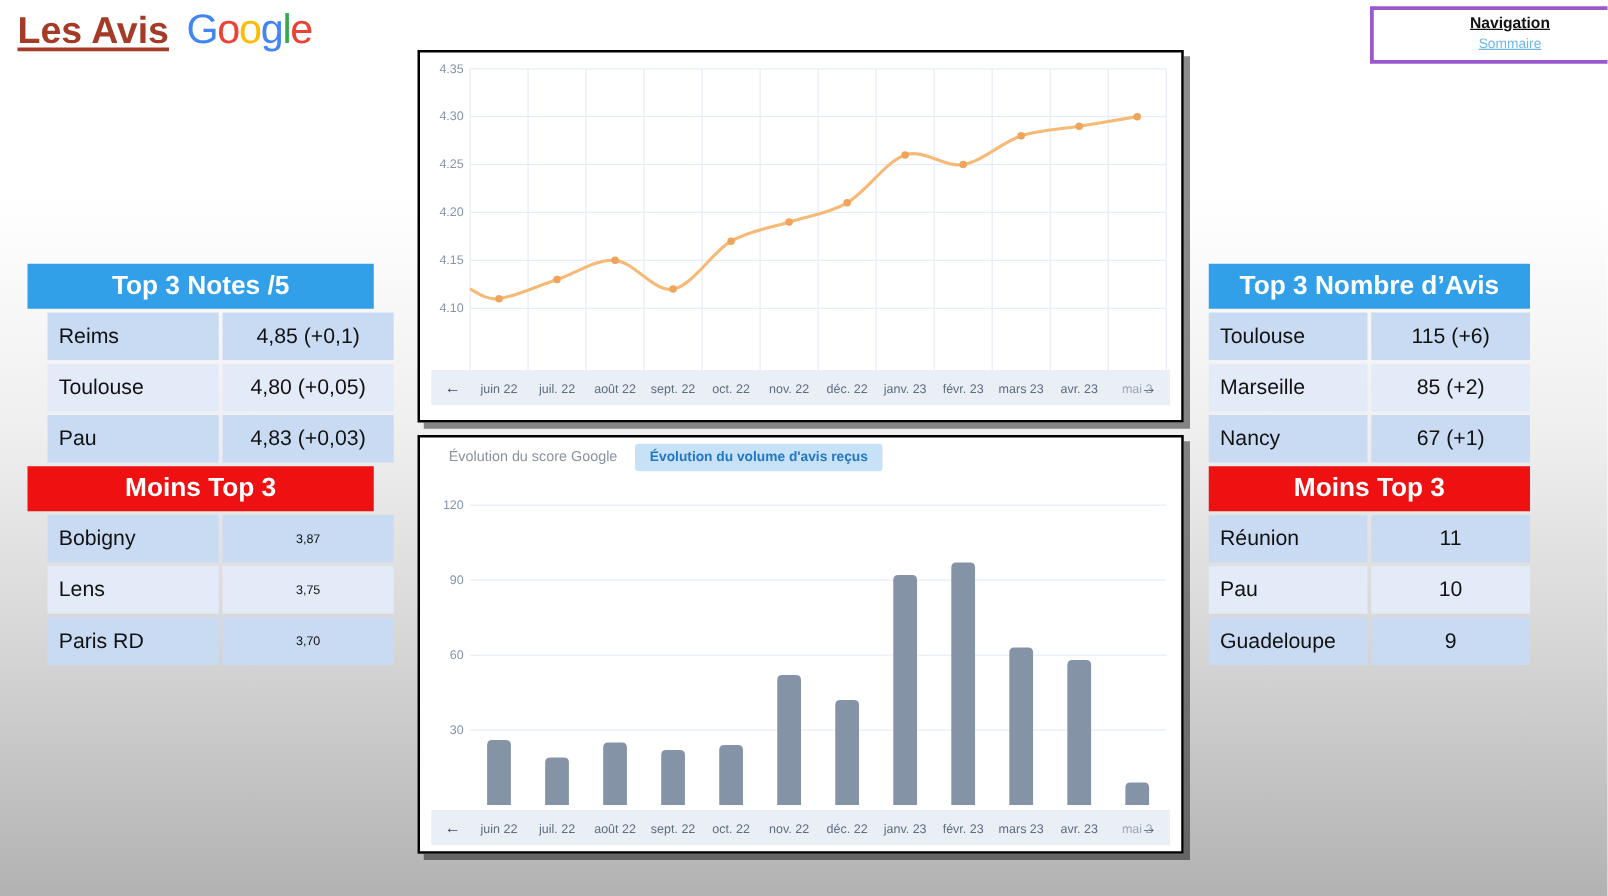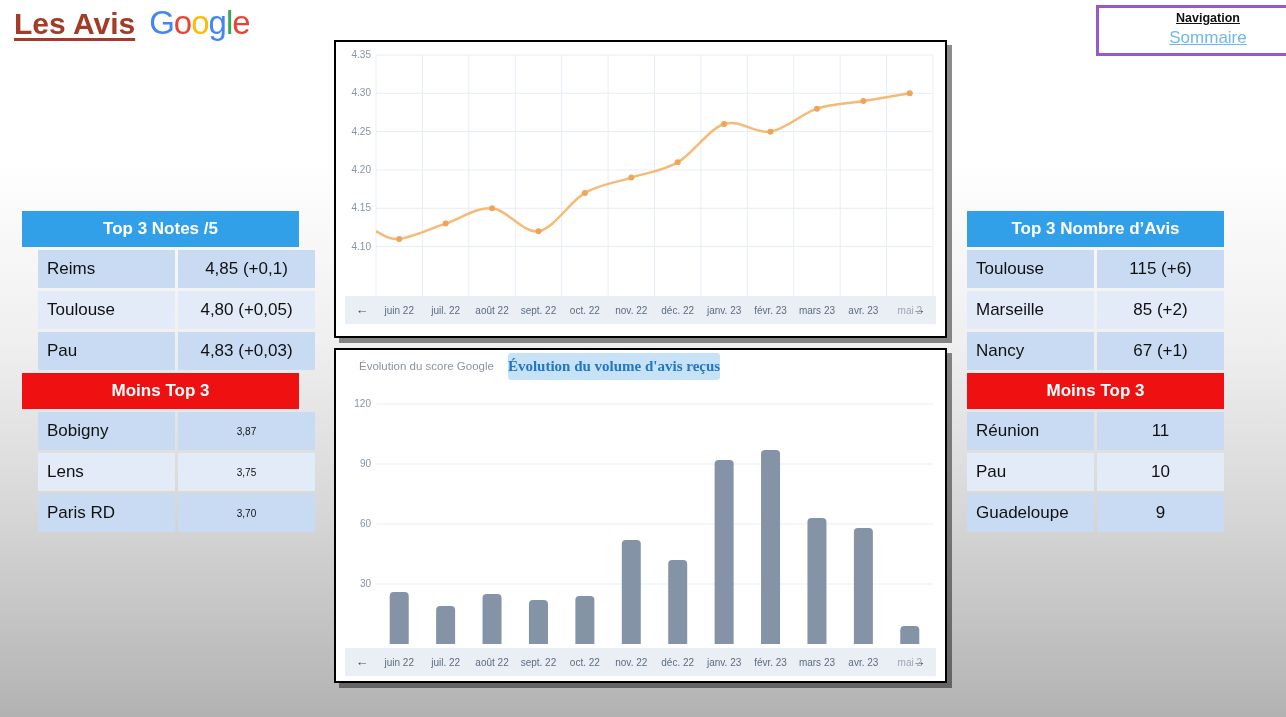--- a/index.html
+++ b/index.html
@@ -7,44 +7,44 @@
   .slide{position:relative;width:1286px;height:717px;overflow:hidden;
     background:linear-gradient(180deg,#ffffff 0%,#ffffff 22%,#efefef 48%,#d6d6d6 72%,#bfbfbf 90%,#b2b2b2 100%);}
   
   .hdr{position:absolute;left:14px;top:4px;display:flex;align-items:baseline;gap:14px;}
   .title{font-size:30px;font-weight:bold;color:#A43B26;text-decoration:underline;text-underline-offset:4px;}
   .glogo{font-size:33px;font-weight:500;letter-spacing:-1px;}
   
   .navbox{position:absolute;left:1096px;top:5px;width:218px;background:#fff;border:3px solid #9C57CC;
     text-align:center;padding:3px 0 5px 0;}
   .navbox .nt{font-size:12.5px;font-weight:bold;color:#111;text-decoration:underline;}
-  .navbox .nl{font-size:17px;color:#6FB9E9;text-decoration:underline;cursor:pointer;display:inline-block;margin-top:3px;}
+  .navbox .nl{font-size:11px;color:#6FB9E9;text-decoration:underline;cursor:pointer;display:inline-block;margin-top:3px;}
   
   .stable{position:absolute;}
   .t-left{left:22px;top:211px;width:277px;}
   .t-right{left:926px;top:211px;width:257px;padding-left:41px;}
-  .thead{height:36px;display:flex;align-items:center;justify-content:center;color:#fff;font-weight:bold;font-size:17px;}
+  .thead{height:36px;display:flex;align-items:center;justify-content:center;color:#fff;font-weight:bold;font-size:21px;}
   .thead.blue{background:#31A0E8;}
   .thead.red{background:#EF1111;margin-top:3px;}
   .trow{display:grid;margin-top:3px;height:38px;}
   .t-left .trow{grid-template-columns:137px 137px;gap:0 3px;padding-left:16px;}
   .t-right .trow{grid-template-columns:127px 127px;gap:0 3px;}
   .trow.dark>div{background:#C9DBF3;}
   .trow.light>div{background:#E4EBF8;}
   .cname{display:flex;align-items:center;padding-left:9px;font-size:17px;color:#111;}
   .cval{display:flex;align-items:center;justify-content:center;font-size:17px;color:#111;}
   .cval.sm{font-size:10px;}
   
   .chartbox{position:absolute;background:#fff;border:2px solid #000;box-shadow:5px 5px 0 rgba(0,0,0,0.45);margin-left:12px;}
   .cb1{left:322px;top:40px;width:609px;height:294px;}
   .cb2{left:322px;top:348px;width:609px;height:331px;}
   .tabs{display:flex;align-items:center;gap:14px;height:32px;padding-left:23px;}
   .tab-inactive{font-size:11.5px;color:#8A939D;cursor:pointer;}
-  .tab-active{font-size:15px;color:#2176C7;font-weight:bold;background:#C7E2F6;border-radius:3px;
-    padding:5px 0;cursor:pointer;font-family:Liberation Serif, serif;}
+  .tab-active{font-size:11px;color:#2176C7;font-weight:bold;background:#C7E2F6;border-radius:3px;
+    padding:5px 12px;cursor:pointer;}
   svg{display:block;}
   svg text{font-family:"Liberation Sans",sans-serif;}
   .ytick{fill:#8594A8;font-size:10px;}
   .xlabel{fill:#5D6C80;font-size:10px;}
   .xlabel.fade{fill:#9AA7B6;}
   .arrow{fill:#3F4E61;font-size:13px;cursor:pointer;}
 </style>
 </head>
 <body>
 

